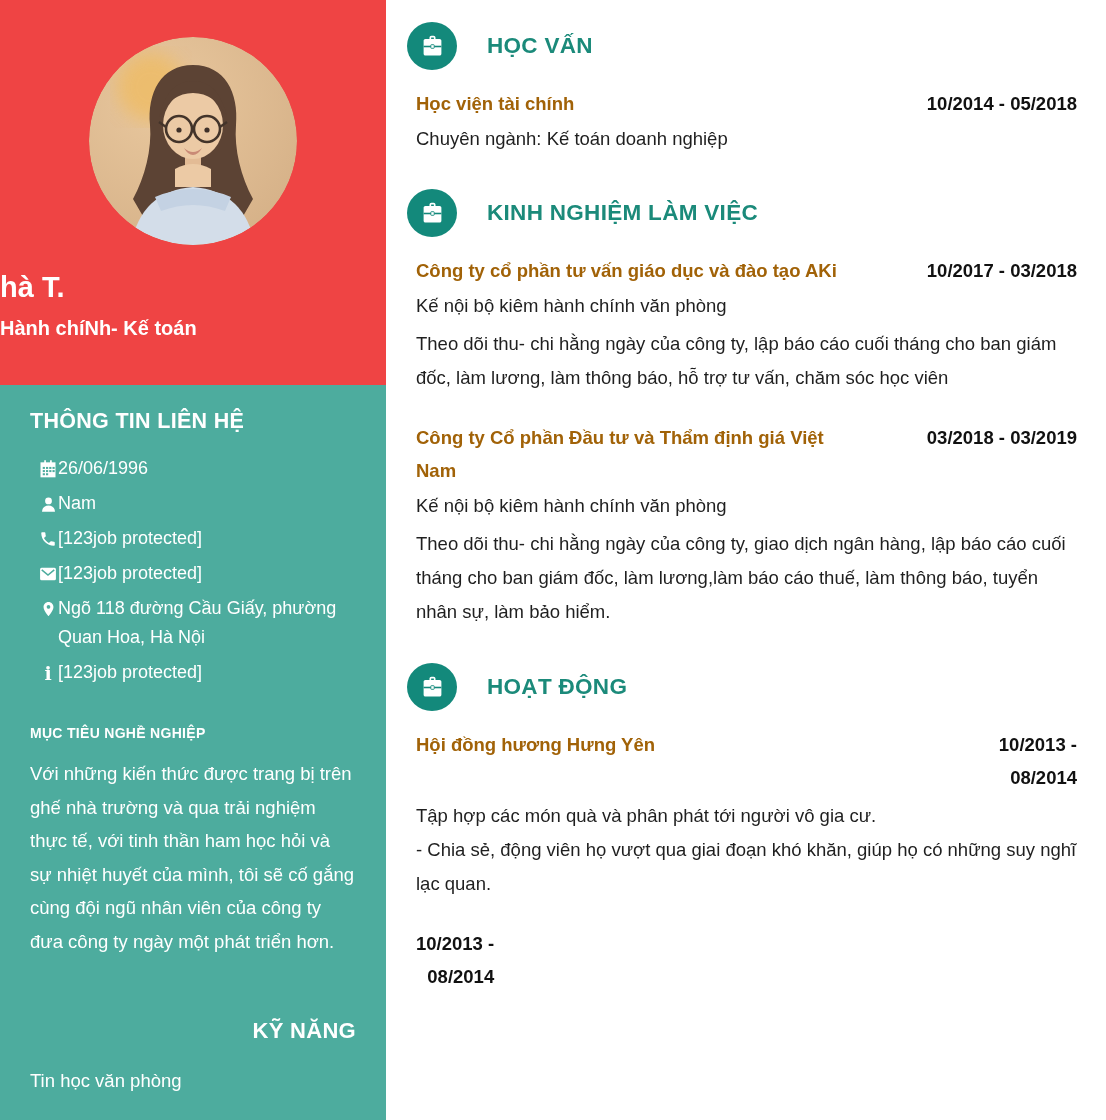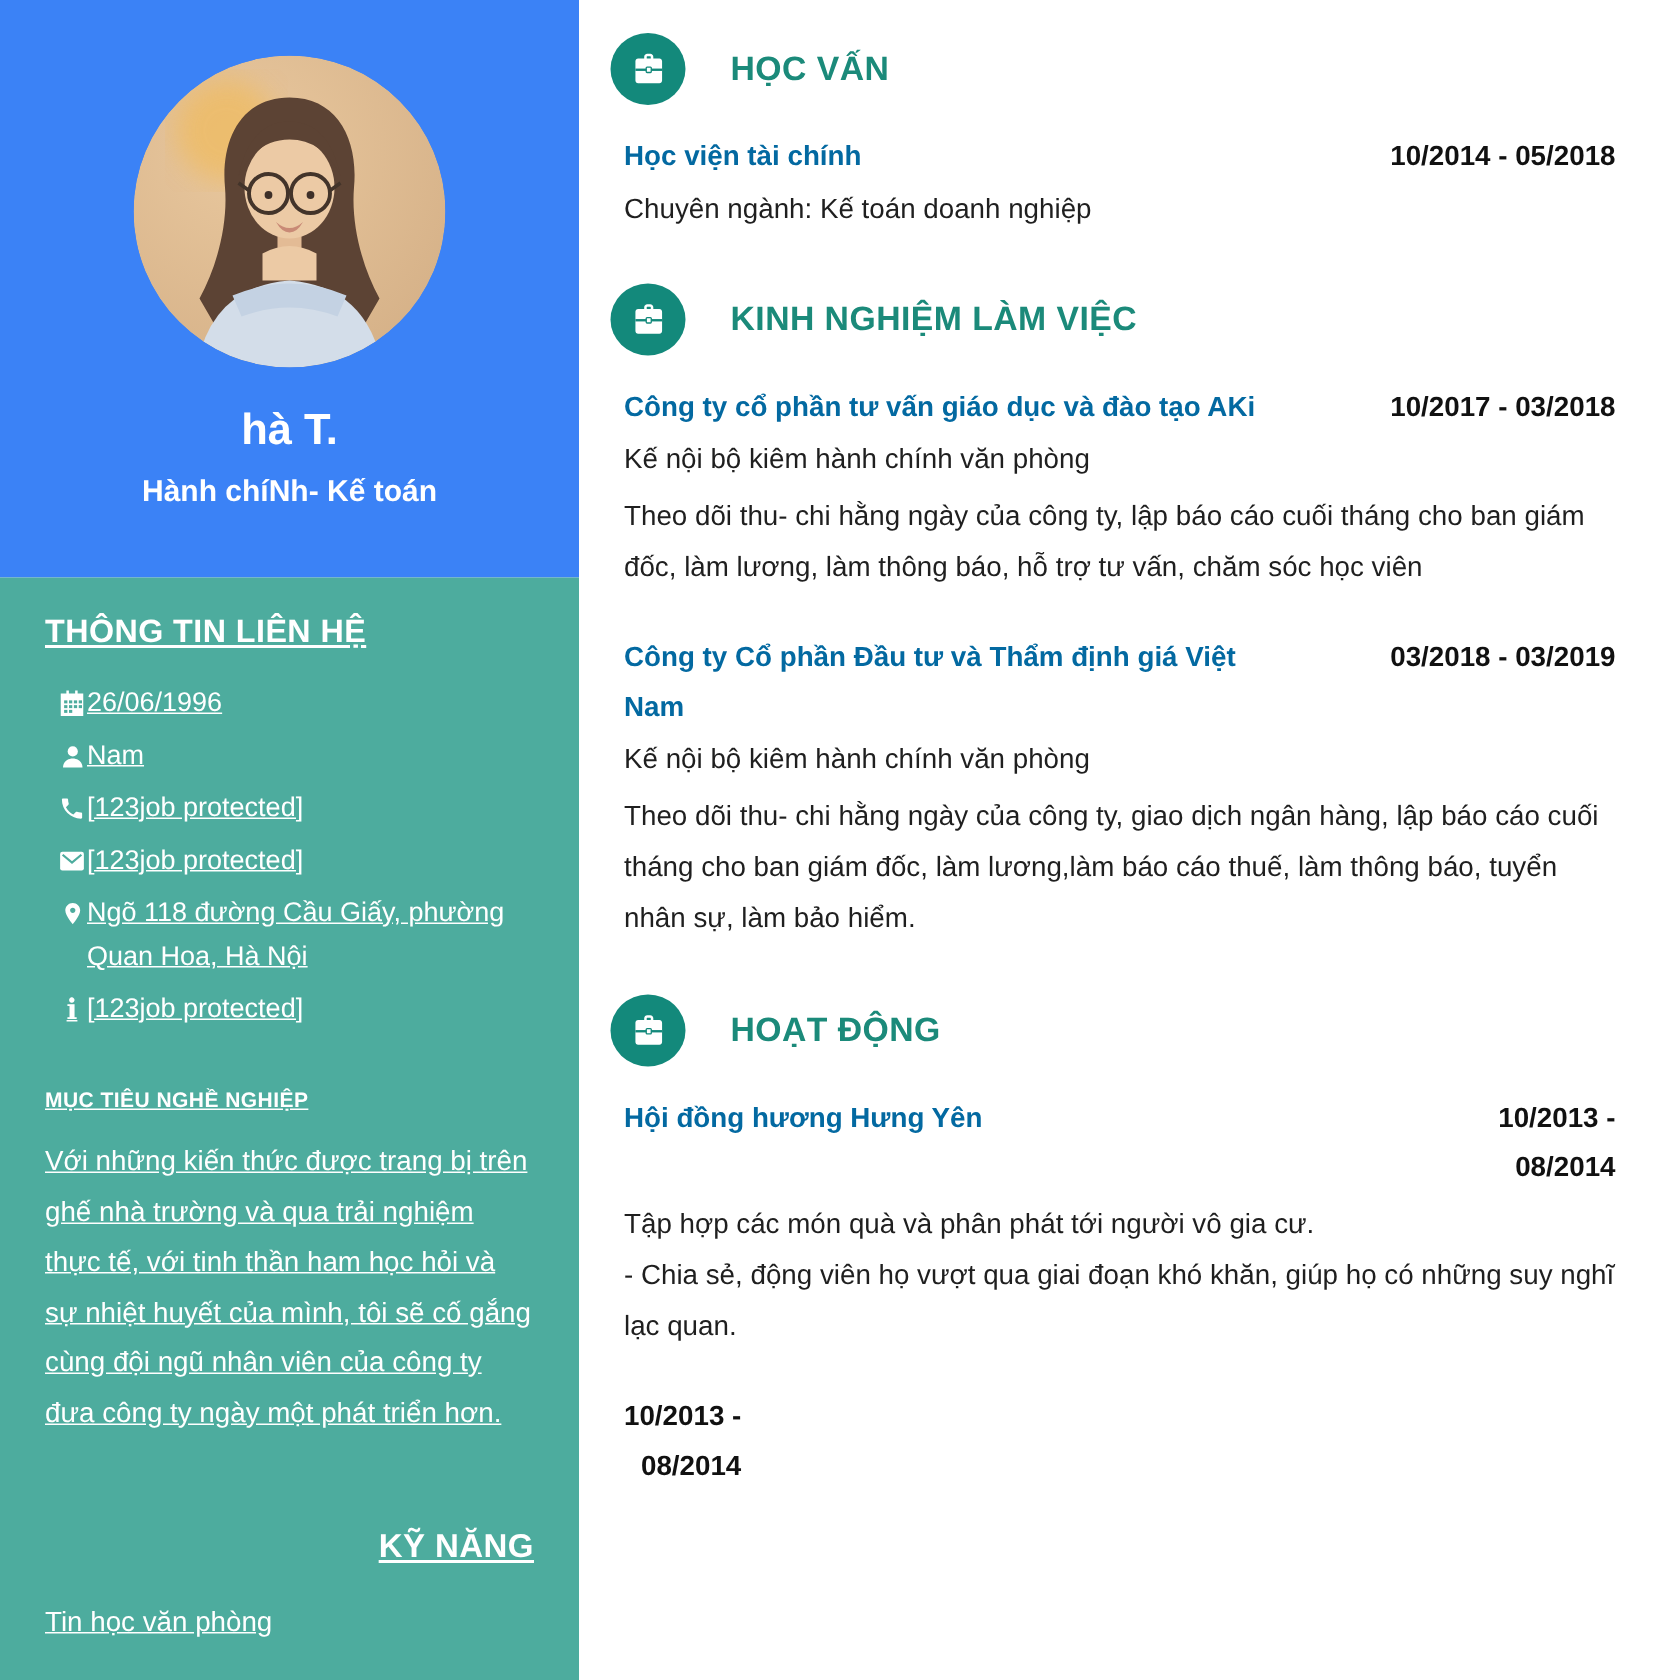--- a/index.html
+++ b/index.html
@@ -2,27 +2,27 @@
 <html><head>
 <meta charset="utf-8">
 <style>
   * { margin:0; padding:0; box-sizing:border-box; }
   html,body { width:1106px; height:1120px; overflow:hidden; background:#ffffff;
     font-family:"Liberation Sans","DejaVu Sans",sans-serif; color:#1f1f1f; }
   .page { position:relative; width:1106px; height:1120px; display:flex; }
 
   
   .sidebar { width:386px; flex:0 0 386px; height:1120px; display:flex; flex-direction:column; }
-  .sidebar-top { height:385px; background:#3b82f6; text-align:center; flex:0 0 385px; }
+  .sidebar-top { height:385px; background:#ef4444; flex:0 0 385px; }
   .photo-wrap { width:208px; height:208px; margin:37px auto 0; border-radius:50%; overflow:hidden; }
   .photo-wrap svg { display:block; }
   .person-name { margin-top:26px; color:#ffffff; font-size:29px; font-weight:bold; }
   .person-title { margin-top:13px; color:#ffffff; font-size:20px; font-weight:bold; }
 
-  .sidebar-bottom { flex:1 1 auto; background:#4dac9e; color:#ffffff; padding:24px 30px 0 30px;text-decoration:underline; }
+  .sidebar-bottom { flex:1 1 auto; background:#4dac9e; color:#ffffff; padding:24px 30px 0 30px; }
   .side-heading { font-size:21.5px; font-weight:bold; letter-spacing:.3px; color:#ffffff; }
   .contact-list { margin-top:20px; }
   .c-row { display:flex; align-items:flex-start; margin-bottom:6px; }
   .c-icon { width:20px; height:20px; flex:0 0 20px; margin:5px 0 0 8px; display:flex; align-items:center; justify-content:center; }
   .c-icon svg { display:block; }
   .c-text { font-size:18px; line-height:29px; }
   .info-i { font-family:"DejaVu Serif","Liberation Serif",serif; font-weight:bold; font-size:19px; line-height:20px; color:#fff; }
 
   .objective-heading { margin-top:38px; font-size:14px; font-weight:bold; letter-spacing:.3px; }
   .objective-text { margin-top:16px; font-size:18.5px; line-height:33.5px; }
@@ -34,21 +34,21 @@
   .section { margin-top:34px; }
   .section:first-child { margin-top:0; }
   .section-header { display:flex; align-items:center; }
   .section-icon { width:50px; height:48px; border-radius:50%; background:#13897b; margin-left:-9px;
     display:flex; align-items:center; justify-content:center; flex:0 0 50px; }
   .section-title { margin-left:30px; font-size:22.5px; font-weight:bold; letter-spacing:.3px; color:#1b8a7a; }
 
   .entry { margin-top:17px; }
   .entry + .entry { margin-top:26px; }
   .entry-head { display:flex; justify-content:space-between; align-items:flex-start; }
-  .entry-title { width:445px; font-size:18.5px; font-weight:bold; line-height:33px; color:#0369a1; }
+  .entry-title { width:445px; font-size:18.5px; font-weight:bold; line-height:33px; color:#a16207; }
   .entry-date { font-size:18.5px; font-weight:bold; line-height:33px; text-align:right; white-space:nowrap; color:#111; }
   .entry-date.wrap { white-space:pre-line; }
   .entry-subtitle { margin-top:2px; font-size:18.5px; line-height:33px; }
   .entry-desc { margin-top:5px; font-size:18.5px; line-height:34px; white-space:pre-line; }
 </style>
 </head>
 <body>
 
 <div class="page">
 

